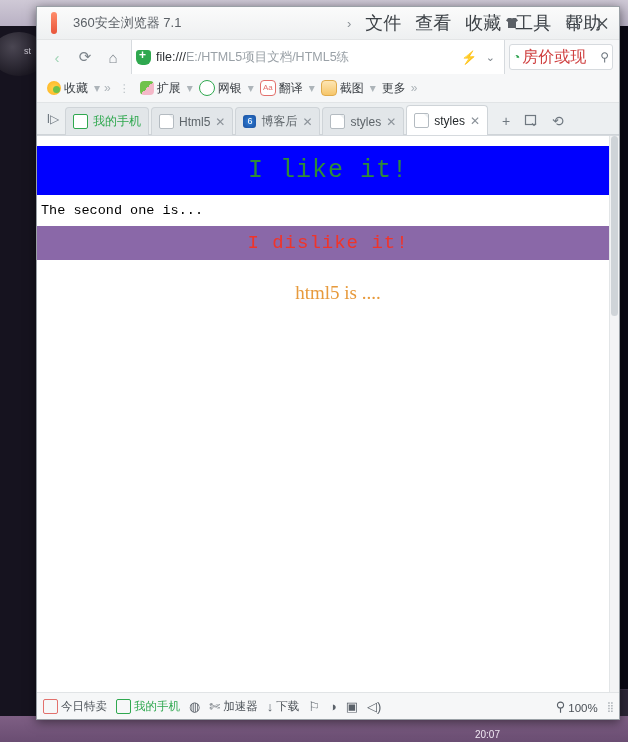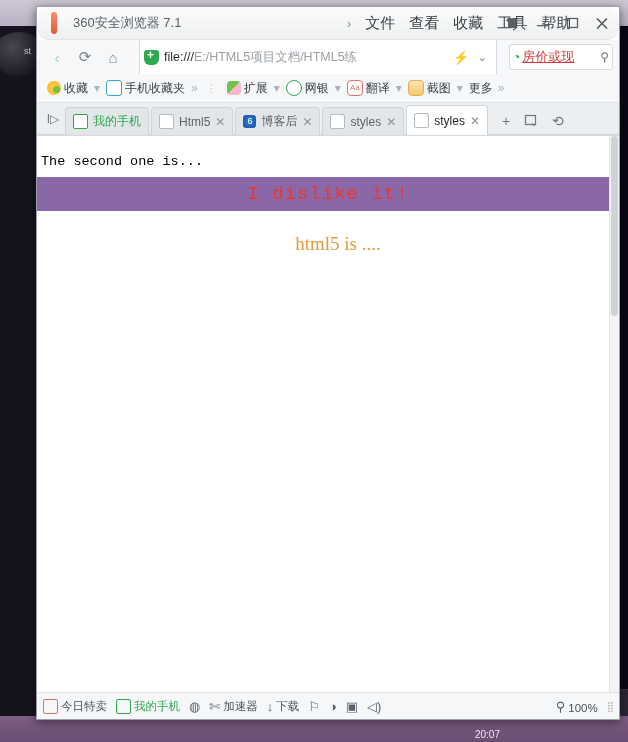--- a/index.html
+++ b/index.html
@@ -32,51 +32,51 @@
   
   #browser{
     position:absolute;left:36px;top:6px;width:582px;height:712px;
     background:#ffffff;border:1px solid #9aa0a6;
     box-shadow:0 2px 10px rgba(0,0,0,.5);
     display:flex;flex-direction:column;
   }
 
   
   .titlebar{height:32px;background:linear-gradient(#fbfbfb,#eef0f1);
-    border-bottom:1px solid #e3e5e6;display:flex;align-items:center;position:relative;flex:0 0 auto;border-radius:13px;}
+    border-bottom:1px solid #e3e5e6;display:flex;align-items:center;position:relative;flex:0 0 auto;}
   .brand-strip{width:6px;height:22px;margin-left:14px;border-radius:3px;
     background:linear-gradient(#ff8d6b,#e8553a);}
   .app-title{margin-left:16px;font-size:13px;color:#5b6066;white-space:nowrap;}
   .menu-area{position:absolute;left:310px;top:0;height:32px;display:flex;align-items:center;gap:14px;}
   .menu-chevron{color:#8a9096;font-size:13px;}
-  .menu-item{font-size:15px;color:#3c4146;cursor:default;}
+  .menu-item{font-size:18px;color:#3c4146;cursor:default;}
   .win-btns{position:absolute;right:2px;top:0;height:32px;display:flex;align-items:center;}
   .win-btn{width:30px;height:30px;display:flex;align-items:center;justify-content:center;
     color:#5b6066;font-size:13px;}
   .win-btn svg{display:block;}
 
   
   .navbar{height:34px;background:#f6f7f8;display:flex;align-items:center;
     padding:0 6px;flex:0 0 auto;}
   .nav-btn{width:28px;height:26px;display:flex;align-items:center;justify-content:center;
     color:#7c848b;font-size:15px;}
   .nav-btn.back{color:#9fd4b4;}
-  .urlbox{flex:1;height:24px;margin:0 12px;background:#fff;border:1px solid #d6dade;
+  .urlbox{flex:1;height:24px;margin:0 4px;background:#fff;border:1px solid #d6dade;
     border-radius:3px;display:flex;align-items:center;padding:8px 4px;min-width:0;}
   .shield{width:15px;height:15px;background:#2fa84f;border-radius:3px 3px 6px 6px;
     position:relative;flex:0 0 auto;margin-right:5px;}
   .shield:after{content:"+";position:absolute;left:3px;top:-2px;color:#fff;font-size:12px;font-weight:bold;}
   .url-text{font-size:12.5px;color:#9aa1a7;white-space:nowrap;overflow:hidden;
     text-overflow:clip;flex:1;min-width:0;}
   .url-text b{color:#2b2f33;font-weight:normal;}
   .bolt{color:#24c04a;font-size:13px;margin:0 3px;flex:0 0 auto;}
   .url-caret{color:#7c848b;font-size:11px;padding:0 5px;flex:0 0 auto;}
   .searchbox{width:96px;height:24px;background:#fff;border:1px solid #d6dade;border-radius:3px;
     display:flex;align-items:center;padding:0 3px;flex:0 0 auto;}
-  .search-ph{font-size:13px;color:#cf3f3f;flex:1;white-space:nowrap;overflow:hidden;text-decoration:underline;}
+  .search-ph{font-size:16px;color:#cf3f3f;flex:1;white-space:nowrap;overflow:hidden;}
   .mag{color:#6f7880;font-size:12px;}
   .mag-color{color:#27a04a;font-size:12px;margin-right:2px;}
 
   
   .bookmarks{height:28px;background:#f6f7f8;border-bottom:1px solid #e1e4e6;
     display:flex;align-items:center;padding:0 6px;font-size:12px;color:#3c4146;flex:0 0 auto;}
   .bm{display:flex;align-items:center;gap:3px;padding:0 4px;height:22px;white-space:nowrap;}
   .bm-sep{color:#adb4b9;font-size:12px;padding:0 2px;}
   .dots3{color:#b9c0c5;letter-spacing:0;font-size:11px;padding:0 6px;}
   .ico{width:14px;height:14px;border-radius:4px;display:inline-block;flex:0 0 auto;}
@@ -223,24 +223,20 @@
       <span class="mag">⚲</span>
     </div>
   </div>
 
   <div class="bookmarks">
     <div class="bm">
       <span class="ico ico-star"></span>
       <span>收藏</span>
     </div>
     <span class="bm-sep">▾</span>
-    <div class="bm">
-      <span class="ico ico-phone"></span>
-      <span>手机收藏夹</span>
-    </div>
     <span class="bm-sep">»</span>
 
     <span class="dots3">⋮</span>
 
     <div class="bm">
       <span class="ico ico-ext"></span>
       <span>扩展</span>
     </div>
     <span class="bm-sep">▾</span>
 
@@ -308,20 +304,23 @@
             <path d="M8 9.5l2 2 2-2" fill="none" stroke="#6f7880" stroke-width="1.2"></path>
           </svg>
       </div>
       <div class="ts-act">⟲</div>
     </div>
   </div>
 
   <div class="viewport">
     <div class="page">
 
+      <div class="band band-blue">
+        <span class="t-like">I like it!</span>
+      </div>
 
       <div class="p-mono">The second one is...</div>
 
       <div class="band band-purple">
         <span class="t-dislike">I dislike it!</span>
       </div>
 
       <div class="t-html5">html5 is ....</div>
 
     </div>

